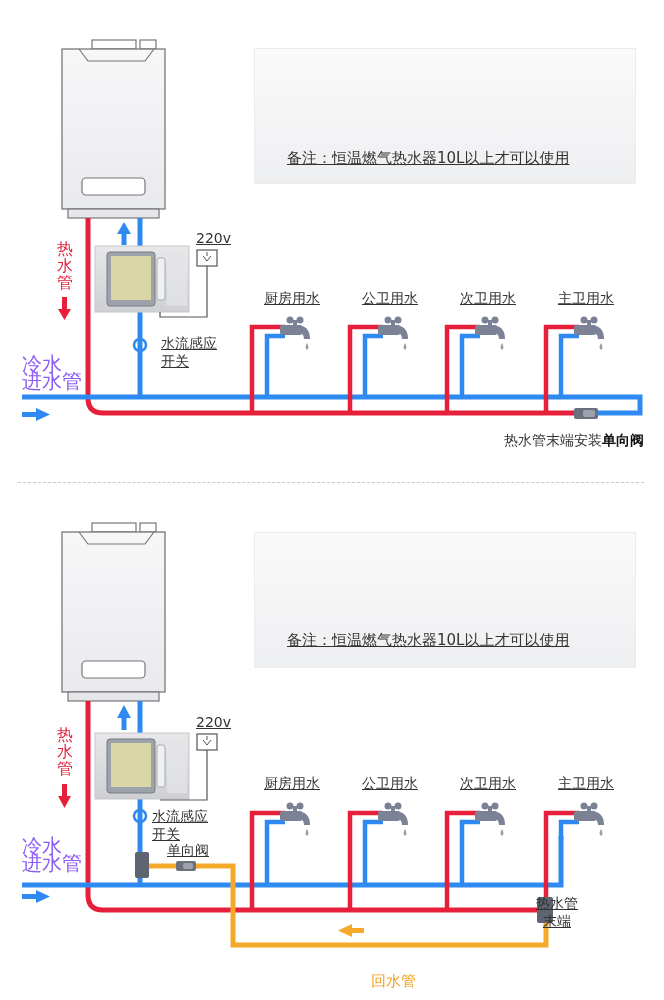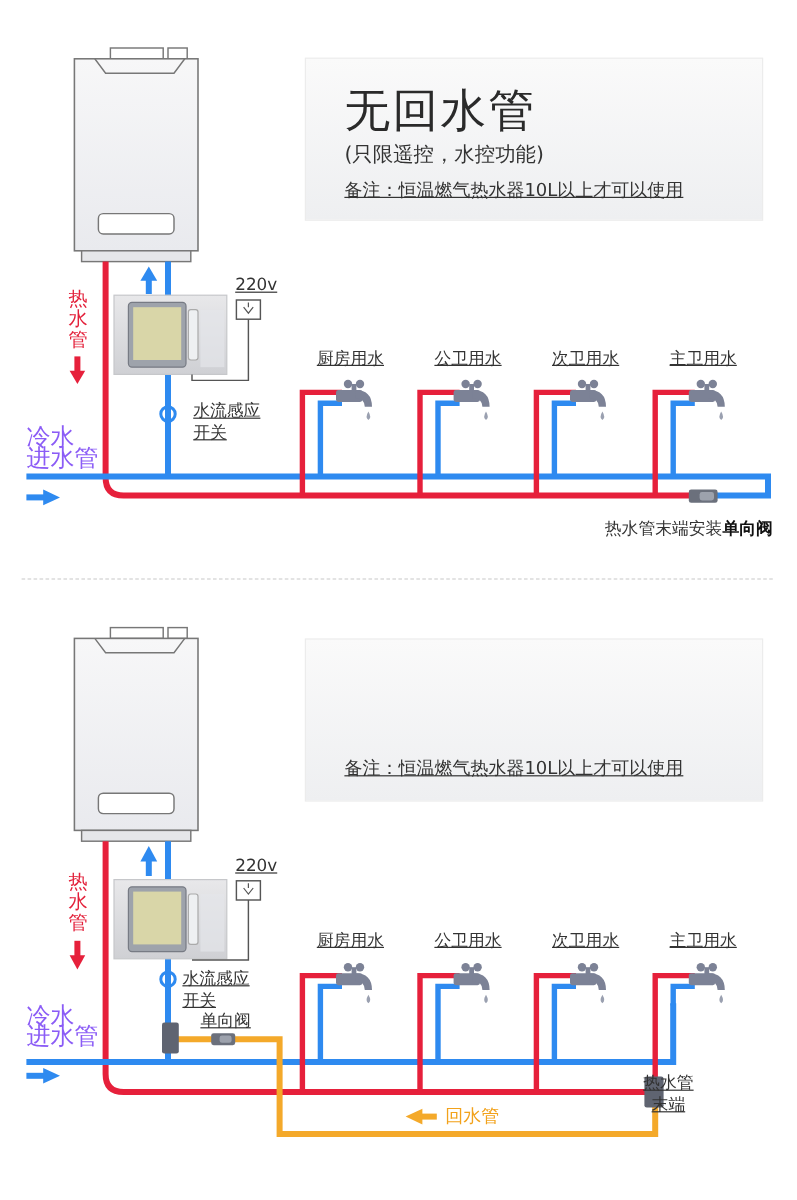--- a/index.html
+++ b/index.html
@@ -142,22 +142,20 @@
   <use href="#faucet" x="475" y="803"></use>
   <use href="#faucet" x="574" y="803"></use>
 
   <rect x="537" y="897" width="16" height="26" rx="2" fill="#5f6471"></rect>
 
   <rect x="350" y="928" width="14" height="5" fill="#f4a92a"></rect>
   <polygon points="352,924 338,930.5 352,937" fill="#f4a92a"></polygon>
 </svg>
 
 <div class="card" style="left:254px;top:48px;width:380px;height:134px;">
-  <div class="card-title" style="left:32px;top:18px;">无回水管</div>
-  <div class="card-sub" style="left:32px;top:68px;">(只限遥控，水控功能)</div>
   <div class="card-note" style="left:32px;top:100px;">备注：恒温燃气热水器10L以上才可以使用</div>
 </div>
 
 <div class="lbl" style="left:196px;top:230px;">220v</div>
 <div class="lbl-red" style="left:56px;top:240px;">
   <div>热</div>
   <div>水</div>
   <div>管</div>
 </div>
 <div class="lbl-blue" style="left:22px;top:356px;">
@@ -196,13 +194,13 @@
 </div>
 <div class="lbl" style="left:167px;top:842px;">单向阀</div>
 <div class="lbl" style="left:264px;top:775px;">厨房用水</div>
 <div class="lbl" style="left:362px;top:775px;">公卫用水</div>
 <div class="lbl" style="left:460px;top:775px;">次卫用水</div>
 <div class="lbl" style="left:558px;top:775px;">主卫用水</div>
 <div class="lbl" style="left:536px;top:894px;line-height:18px;text-align:center;">
   <div>热水管</div>
   <div>末端</div>
 </div>
-<div class="lbl-orange" style="left:371px;top:921px;">回水管</div>
+<div class="lbl-orange" style="left:371px;top:972px;">回水管</div>
 
 </body></html>

